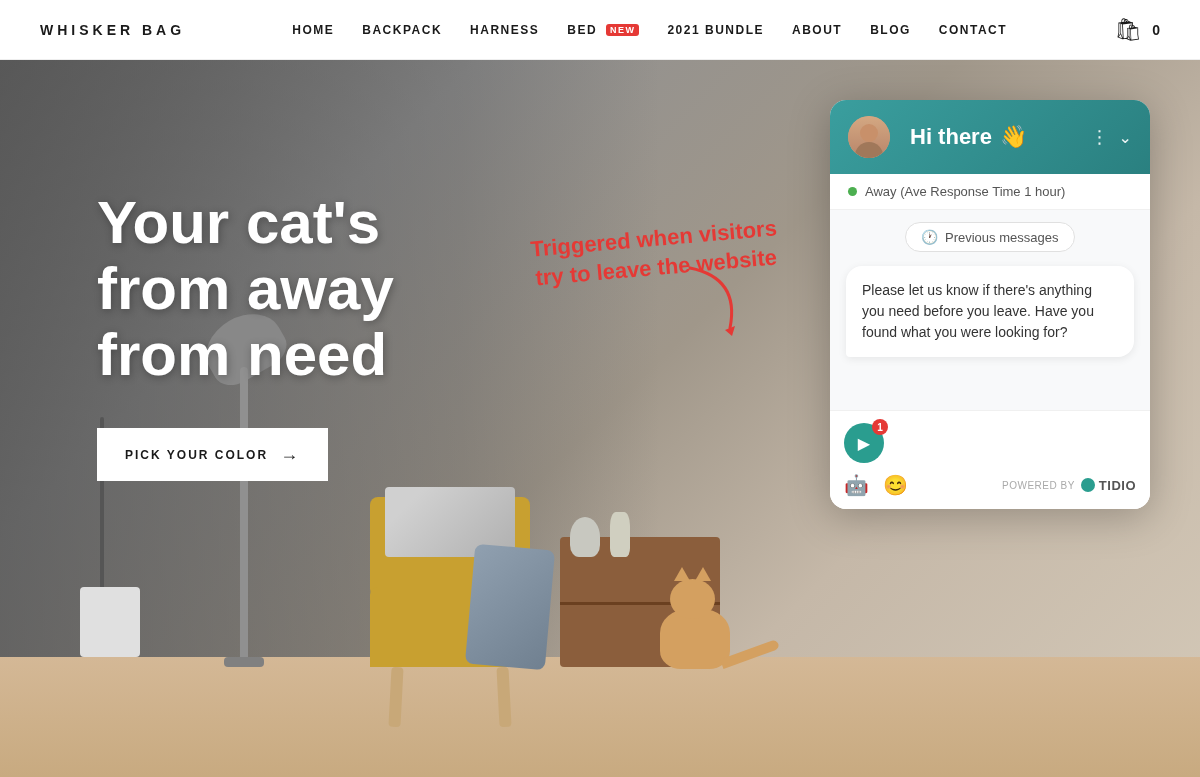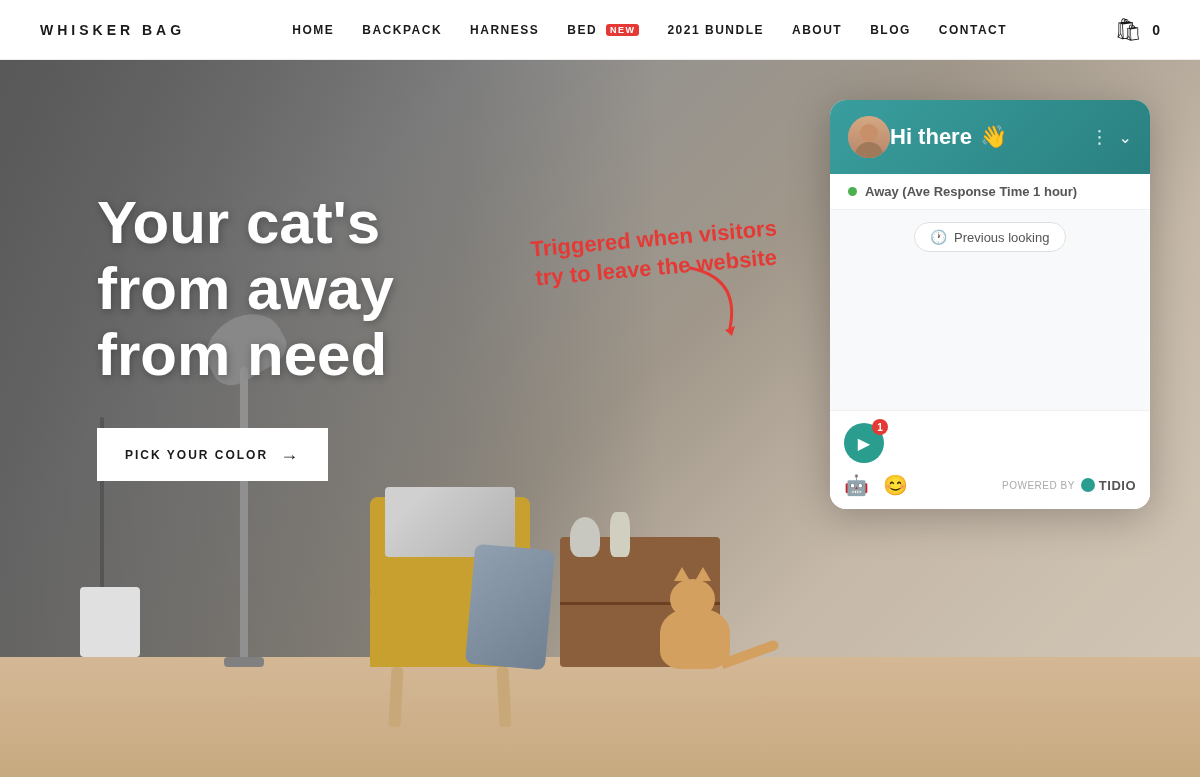--- a/index.html
+++ b/index.html
@@ -167,21 +167,21 @@
       overflow: hidden;
       display: flex;
       flex-direction: column;
     }
 
     .chat-header {
       background: linear-gradient(135deg, #3a9e9e 0%, #2a8080 100%);
       padding: 16px 18px;
       display: flex;
       align-items: center;
-      gap: 0;
+      gap: 20px;
       flex-shrink: 0;
     }
     .chat-avatar {
       width: 42px;
       height: 42px;
       border-radius: 50%;
       background: #c8a080;
       overflow: hidden;
       flex-shrink: 0;
       display: flex;
@@ -265,21 +265,20 @@
     .status-dot {
       width: 9px;
       height: 9px;
       border-radius: 50%;
       background: #4caf50;
       flex-shrink: 0;
     }
     .status-text {
       font-size: 13px;
       color: #555;
-      font-weight: bold;
     }
 
     
     .chat-body {
       background: #f8f9fa;
       flex: 1;
       padding: 12px 16px;
       display: flex;
       flex-direction: column;
       align-items: center;
@@ -743,22 +742,25 @@
       </div>
 
       <div class="chat-status">
         <div class="status-dot"></div>
         <span class="status-text">Away (Ave Response Time 1 hour)</span>
       </div>
 
       <div class="chat-body">
         <button class="prev-messages-btn">
           <span class="prev-icon">🕐</span>
-          <span>Previous looking</span>
+          <span>Previous messages</span>
         </button>
+        <div class="chat-message-bubble">
+          <span>Please let us know if there's anything you need before you leave. Have you found what you were looking for?</span>
+        </div>
       </div>
 
       <div class="chat-input-area">
         <div class="chat-input-row">
           <div class="send-btn">
             <span class="send-arrow">▶</span>
             <div class="send-badge">1</div>
           </div>
         </div>
         <div class="chat-toolbar">

